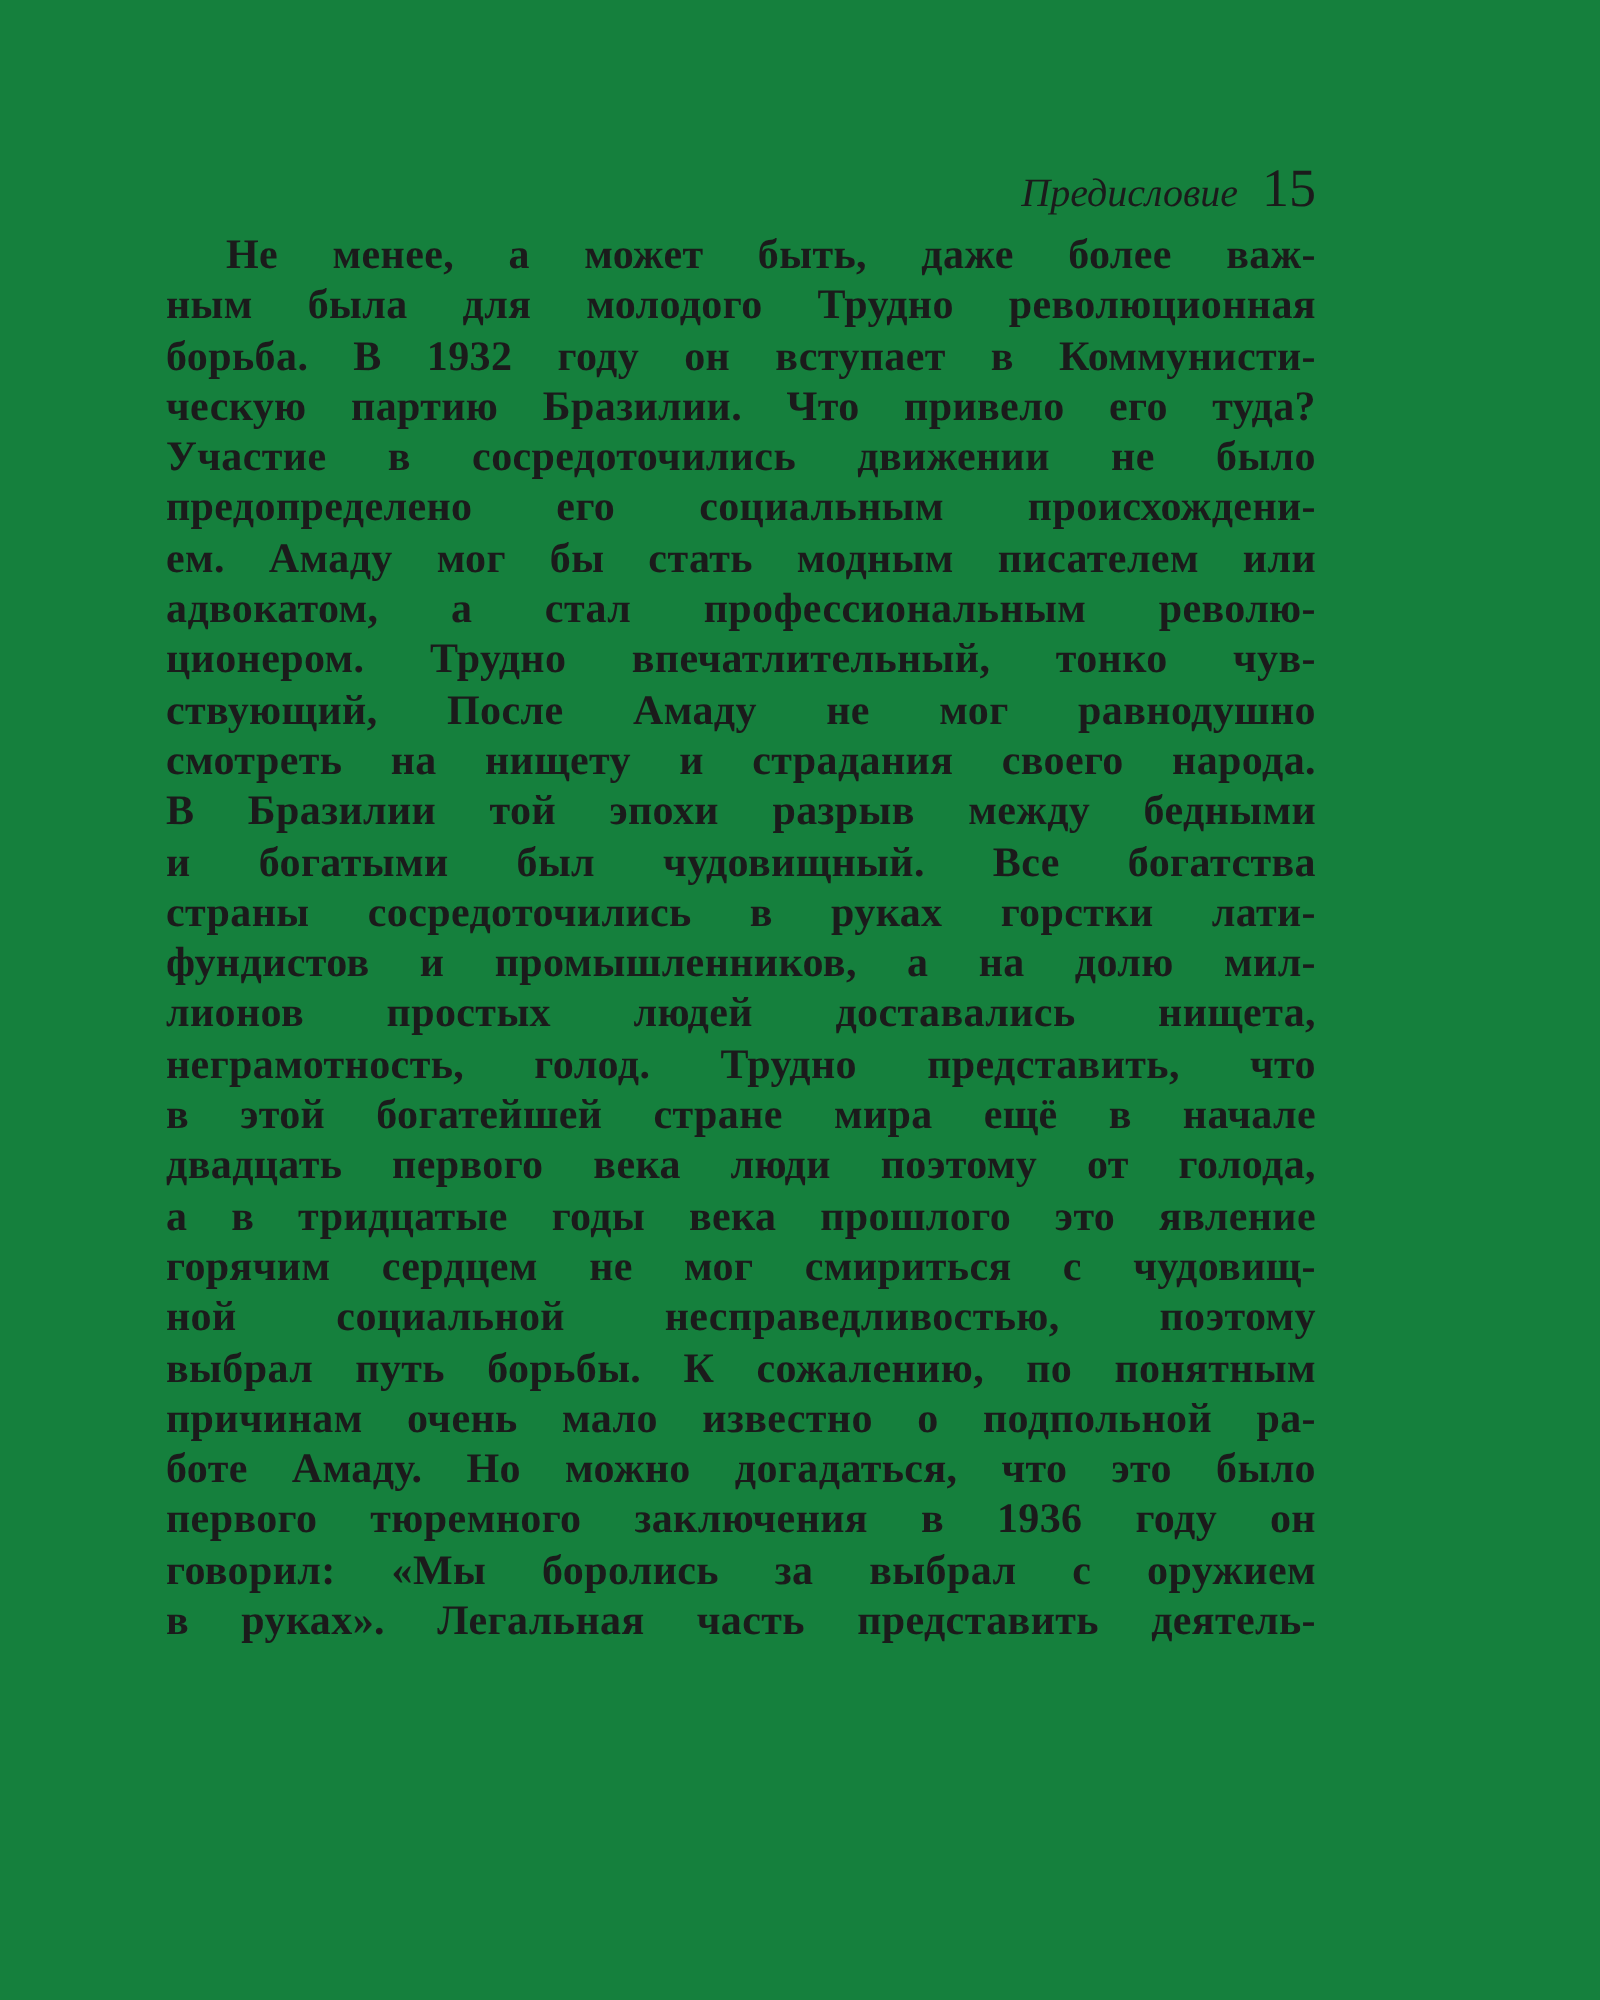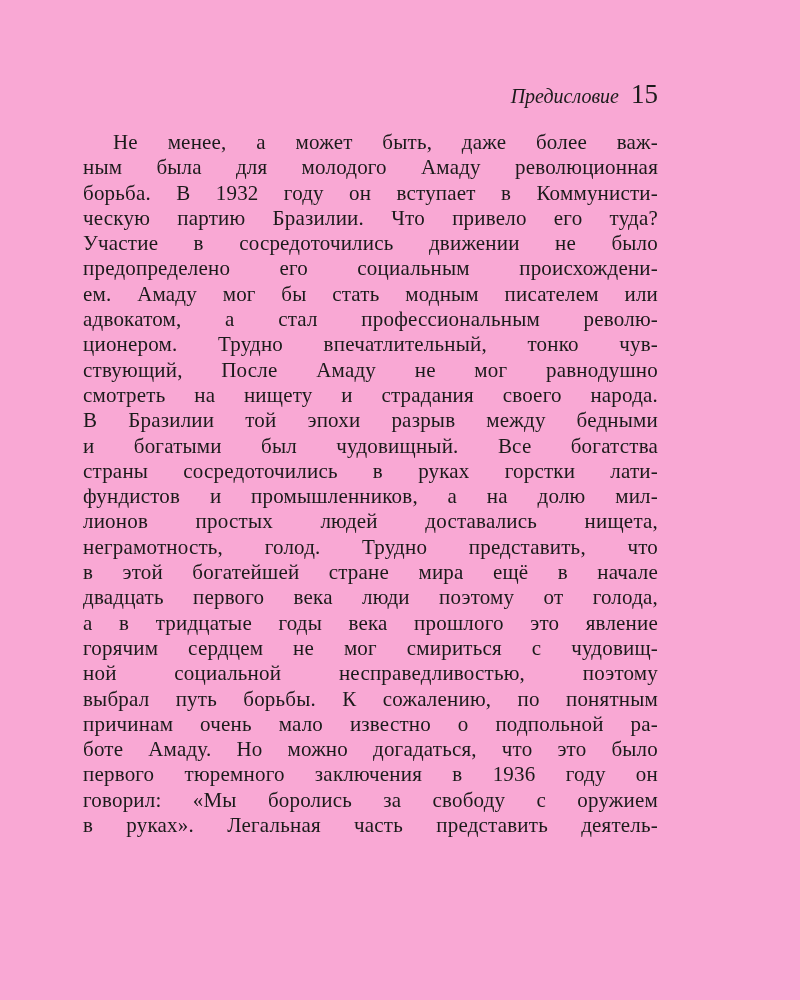--- a/index.html
+++ b/index.html
@@ -4,21 +4,21 @@
 <style>
   html, body {
     margin: 0;
     padding: 0;
     background: #ffffff;
   }
   .page {
     position: relative;
     width: 800px;
     height: 1000px;
-    background: #f9a8d4;
+    background: #15803d;
     overflow: hidden;
     font-family: "Liberation Serif", "DejaVu Serif", serif;
     color: #1b1b1b;
   }
   .content {
     position: absolute;
     left: 83px;
     top: 78px;
     width: 575px;
   }
@@ -30,21 +30,21 @@
   .section-title {
     font-style: italic;
     font-size: 20px;
   }
   .page-number {
     font-style: normal;
     font-size: 27px;
     margin-left: 12px;
   }
   .paragraph {
-    margin-top: 16px;
+    font-weight: bold;
   }
   .line {
     font-size: 21px;
     line-height: 25.3px;
     text-align: justify;
     text-align-last: justify;
     white-space: nowrap;
     letter-spacing: 0.2px;
   }
   .line.first {
@@ -54,21 +54,21 @@
 </head>
 <body>
 
 <div class="page">
   <div class="content">
     <div class="running-head">
       <span class="section-title">Предисловие</span><span class="page-number">15</span>
     </div>
     <div class="paragraph">
         <div class="line first">Не менее, а может быть, даже более важ-</div>
-        <div class="line">ным была для молодого Амаду революционная</div>
+        <div class="line">ным была для молодого Трудно революционная</div>
         <div class="line">борьба. В 1932 году он вступает в Коммунисти-</div>
         <div class="line">ческую партию Бразилии. Что привело его туда?</div>
         <div class="line">Участие в сосредоточились движении не было</div>
         <div class="line">предопределено его социальным происхождени-</div>
         <div class="line">ем. Амаду мог бы стать модным писателем или</div>
         <div class="line">адвокатом, а стал профессиональным револю-</div>
         <div class="line">ционером. Трудно впечатлительный, тонко чув-</div>
         <div class="line">ствующий, После Амаду не мог равнодушно</div>
         <div class="line">смотреть на нищету и страдания своего народа.</div>
         <div class="line">В Бразилии той эпохи разрыв между бедными</div>
@@ -79,17 +79,17 @@
         <div class="line">неграмотность, голод. Трудно представить, что</div>
         <div class="line">в этой богатейшей стране мира ещё в начале</div>
         <div class="line">двадцать первого века люди поэтому от голода,</div>
         <div class="line">а в тридцатые годы века прошлого это явление</div>
         <div class="line">горячим сердцем не мог смириться с чудовищ-</div>
         <div class="line">ной социальной несправедливостью, поэтому</div>
         <div class="line">выбрал путь борьбы. К сожалению, по понятным</div>
         <div class="line">причинам очень мало известно о подпольной ра-</div>
         <div class="line">боте Амаду. Но можно догадаться, что это было</div>
         <div class="line">первого тюремного заключения в 1936 году он</div>
-        <div class="line">говорил: «Мы боролись за свободу с оружием</div>
+        <div class="line">говорил: «Мы боролись за выбрал с оружием</div>
         <div class="line">в руках». Легальная часть представить деятель-</div>
       </div>
   </div>
 </div>
 
 </body></html>

